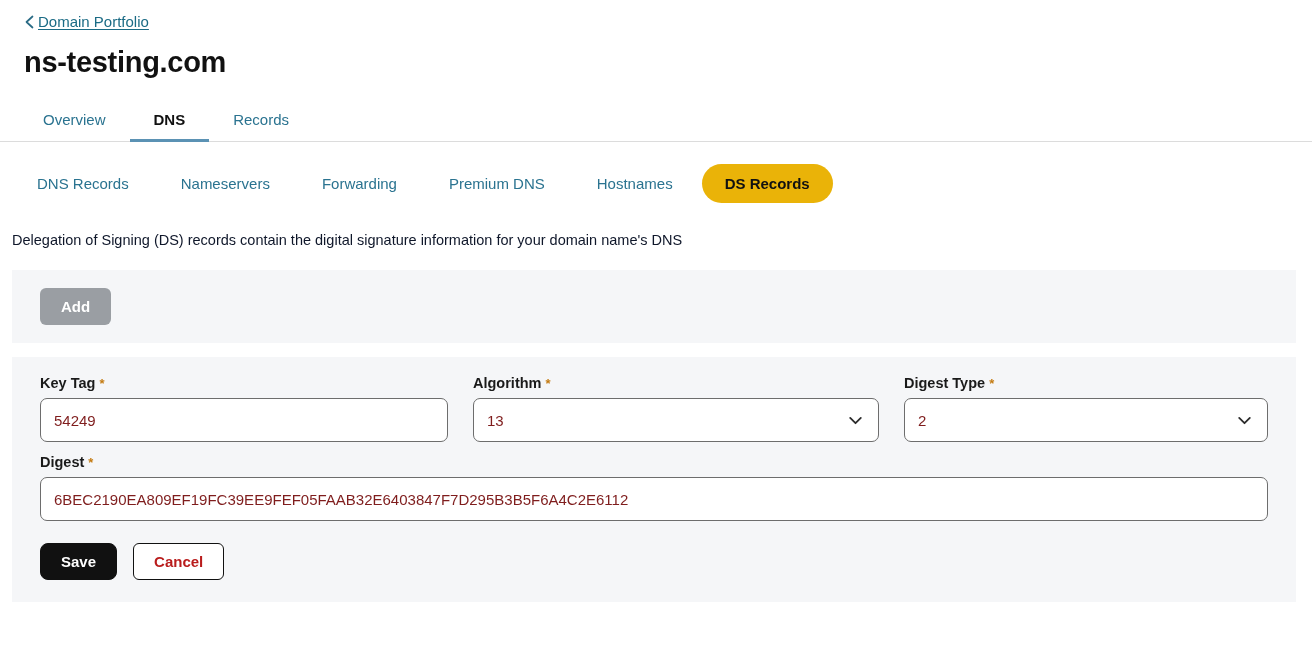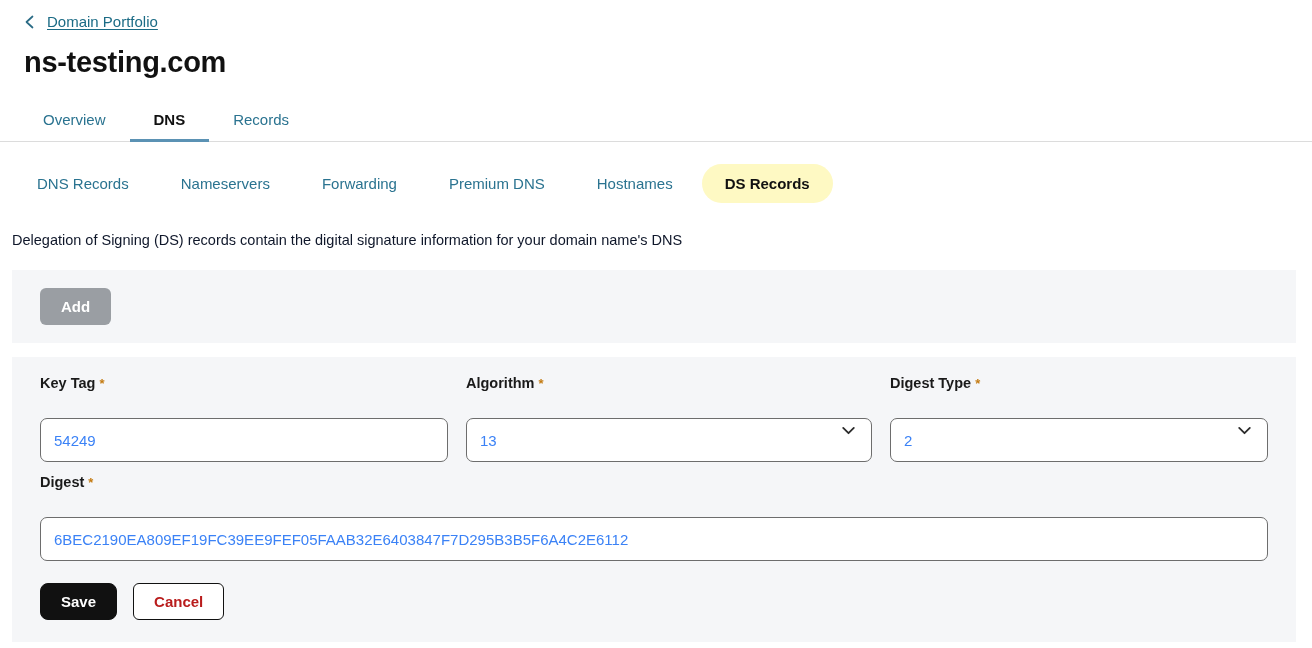--- a/index.html
+++ b/index.html
@@ -12,21 +12,21 @@
     background: #ffffff;
     font-family: "Liberation Sans", sans-serif;
     color: #1a1a1a;
     overflow: hidden;
   }
 
   
   .backbar {
     display: flex;
     align-items: center;
-    gap: 9px;
+    gap: 0;
     padding: 13px 0 0 22px;
   }
   .chev-left {
     width: 16px;
     height: 16px;
     display: block;
     color: #2a6b85;
   }
   .back-link {
     font-size: 15px;
@@ -79,21 +79,21 @@
   }
   .pill {
     font-size: 15px;
     color: #2a7390;
     padding: 11px 23px;
     border-radius: 22px;
     cursor: pointer;
     white-space: nowrap;
   }
   .pill.active {
-    background: #fef9c3;
+    background: #eab308;
     color: #111111;
     font-weight: 700;
   }
 
   
   .description {
     margin: 29px 0 0 12px;
     font-size: 14.5px;
     color: #0f172a;
   }
@@ -121,21 +121,21 @@
     border: none;
     border-radius: 6px;
     padding: 10px 21px;
     cursor: default;
     font-family: inherit;
   }
 
   
   .form-row {
     display: flex;
-    gap: 18px;
+    gap: 25px;
   }
   .field-keytag { width: 408px; }
   .field-algorithm { width: 406px; }
   .field-digesttype { flex: 1; }
   .field-digest {
     margin-top: 12px;
     width: 100%;
   }
 
   .field-label {
@@ -158,24 +158,23 @@
   }
   .input-box {
     width: 100%;
     box-sizing: border-box;
     height: 44px;
     border: 1.5px solid #6d6d6d;
     border-radius: 7px;
     background: #ffffff;
     font-size: 15px;
     font-family: inherit;
-    color: #3b82f6;
+    color: #7f1d1d;
     padding: 0 13px;
     outline: none;
-    margin-top: 20px;
   }
   select.input-box {
     appearance: none;
     -webkit-appearance: none;
     padding-right: 18px;
     cursor: pointer;
   }
   .chev-down {
     position: absolute;
     right: 15px;

